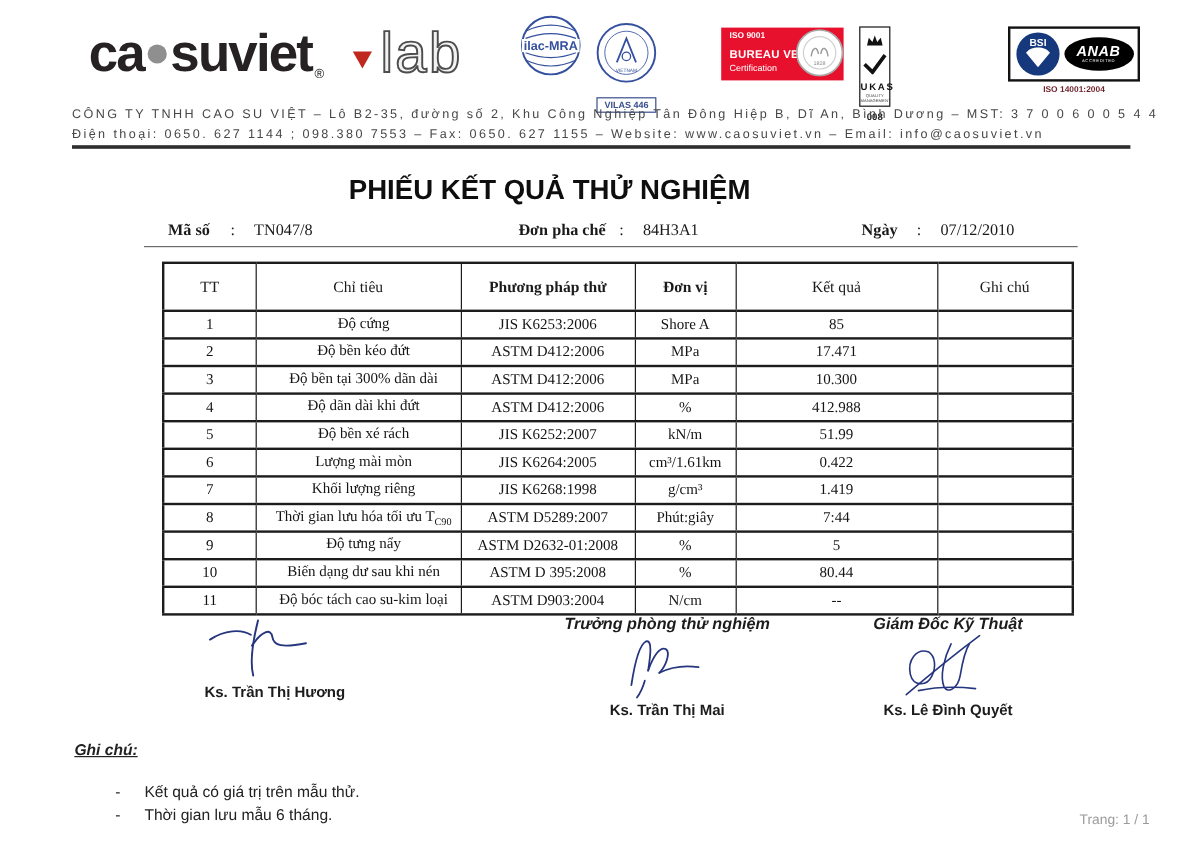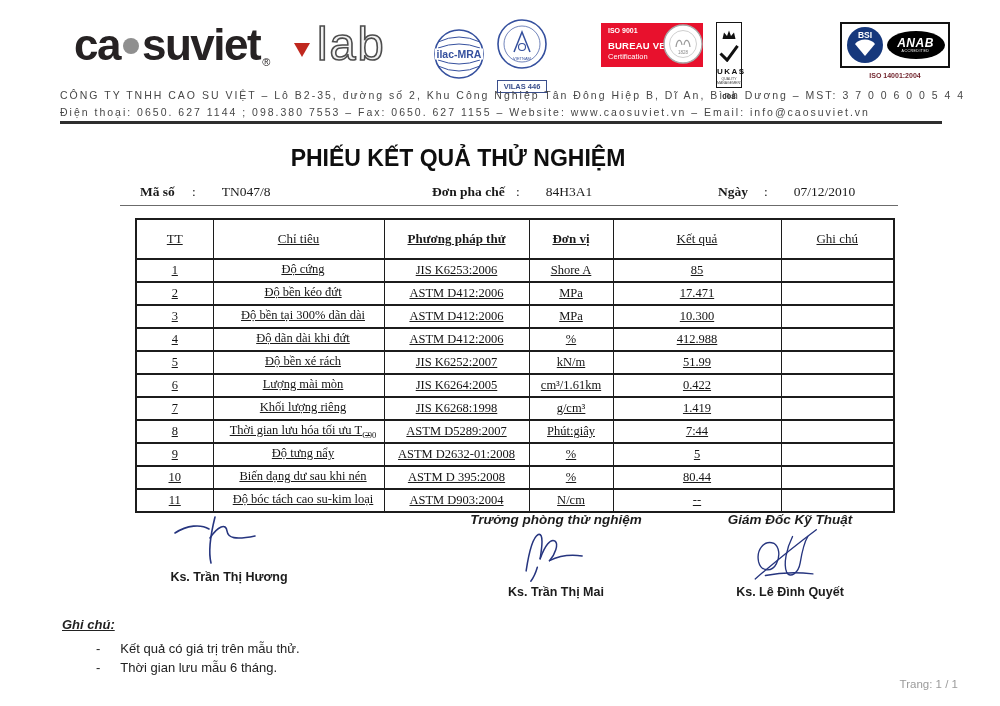--- a/index.html
+++ b/index.html
@@ -16,21 +16,21 @@
     background:#8f8f8f;margin:0 3px;position:relative;top:-6px;}
   .brand .reg{font-size:11px;letter-spacing:0;position:relative;top:6px;margin-left:2px;font-weight:400;}
 
   .lab-logo{left:294px;top:22px;display:flex;align-items:flex-end;gap:7px;}
   .lab-tri{width:0;height:0;border-left:8px solid transparent;border-right:8px solid transparent;
     border-top:14px solid #c0281e;margin-bottom:9px;}
   .lab-text{font-family:"Liberation Sans","DejaVu Sans",sans-serif;font-size:47px;line-height:44px;
     font-weight:400;color:#f2f2f2;-webkit-text-stroke:1.6px #4d4d4d;letter-spacing:2px;}
 
   
-  .ilac-logo{left:433px;top:28px;}
+  .ilac-logo{left:433px;top:12px;}
   .vilas-logo{left:492px;top:18px;width:60px;text-align:center;}
   .vilas-box{margin:6px auto 0;width:48px;border:1px solid #3a4e8c;
     font:700 7.5px "Liberation Sans","DejaVu Sans",sans-serif;color:#3a4e8c;padding:1px 0;}
 
   .bv-banner{left:601px;top:23px;width:102px;height:44px;background:#e8112d;color:#fff;
     font-family:"Liberation Sans","DejaVu Sans",sans-serif;box-sizing:border-box;padding:4px 0 0 7px;}
   .bv-iso{font-size:7px;font-weight:700;}
   .bv-name{font-size:9.5px;font-weight:700;margin-top:6px;letter-spacing:0.2px;}
   .bv-cert{font-size:7.5px;margin-top:1px;}
   .bv-seal{left:663px;top:24px;width:40px;height:40px;}
@@ -53,49 +53,49 @@
   
   .company{left:60px;top:87px;width:884px;font-family:"Liberation Sans","DejaVu Sans",sans-serif;
     font-size:10.5px;color:#474747;letter-spacing:2px;line-height:17px;white-space:nowrap;}
   .rule{left:60px;top:121px;width:882px;height:3px;background:#2e2e2e;}
 
   
   .doc-title{left:0;top:145px;width:916px;text-align:center;
     font-family:"Liberation Sans","DejaVu Sans",sans-serif;font-weight:700;font-size:23px;color:#0e0e0e;}
   .meta-g{top:184px;font-size:13.5px;white-space:nowrap;}
   .meta-label{font-weight:700;display:inline-block;}
-  .meta-val{margin-left:26px;}
+  .meta-val{margin-left:16px;}
   .mg1{left:140px;} .mg1 .meta-label{width:52px;}
   .mg2{left:432px;} .mg2 .meta-label{width:84px;}
   .mg3{left:718px;} .mg3 .meta-label{width:46px;}
   .meta-rule{left:120px;top:205px;width:778px;height:1px;background:#6b6b6b;}
 
   
   table.results{left:135px;top:218px;position:absolute;border-collapse:collapse;table-layout:fixed;
     width:758px;font-family:"Liberation Serif","DejaVu Serif",serif;}
-  table.results{border:2px solid #1c1c1c;text-decoration:underline;}
+  table.results{border:2px solid #1c1c1c;}
   table.results th,table.results td{border-left:1px solid #1c1c1c;border-right:1px solid #1c1c1c;
     border-top:2px solid #1c1c1c;border-bottom:2px solid #1c1c1c;text-align:center;
     overflow:hidden;white-space:nowrap;}
   table.results th{font-size:13px;font-weight:400;height:36px;}
   table.results th:nth-child(3),table.results th:nth-child(4){font-weight:700;}
   table.results td{font-size:12.5px;height:19px;color:#141414;}
   td.c-name{text-align:left;padding-left:10px;}
   td.c-name sub{font-size:8.5px;}
 
   
   .sig-col{top:512px;width:220px;text-align:center;font-family:"Liberation Sans","DejaVu Sans",sans-serif;}
   .sig1{left:119px;} .sig2{left:446px;} .sig3{left:680px;}
   .sig-title{font-weight:700;font-style:italic;font-size:13.5px;color:#1c1c1c;}
   .sig-svg{display:block;margin:1px auto 0;}
   .sig-name{font-weight:700;font-size:12.5px;color:#1c1c1c;margin-top:1px;}
 
   
   .notes{left:62px;top:617px;font-family:"Liberation Sans","DejaVu Sans",sans-serif;font-size:13px;color:#222;}
-  .notes-head{font-style:italic;font-weight:700;text-decoration:underline;margin-bottom:7px;}
+  .notes-head{font-style:italic;font-weight:700;text-decoration:underline;margin-bottom:18px;}
   .note-item{display:flex;gap:20px;padding-left:34px;line-height:19px;}
   .page-footer{right:42px;top:678px;font-family:"Liberation Sans","DejaVu Sans",sans-serif;
     font-size:11.5px;color:#9b9b9b;}
 </style>
 </head>
 <body>
 
 <div class="abs brand">
   <span>ca</span><span class="dot"></span><span>suviet</span><span class="reg">®</span>
 </div>

